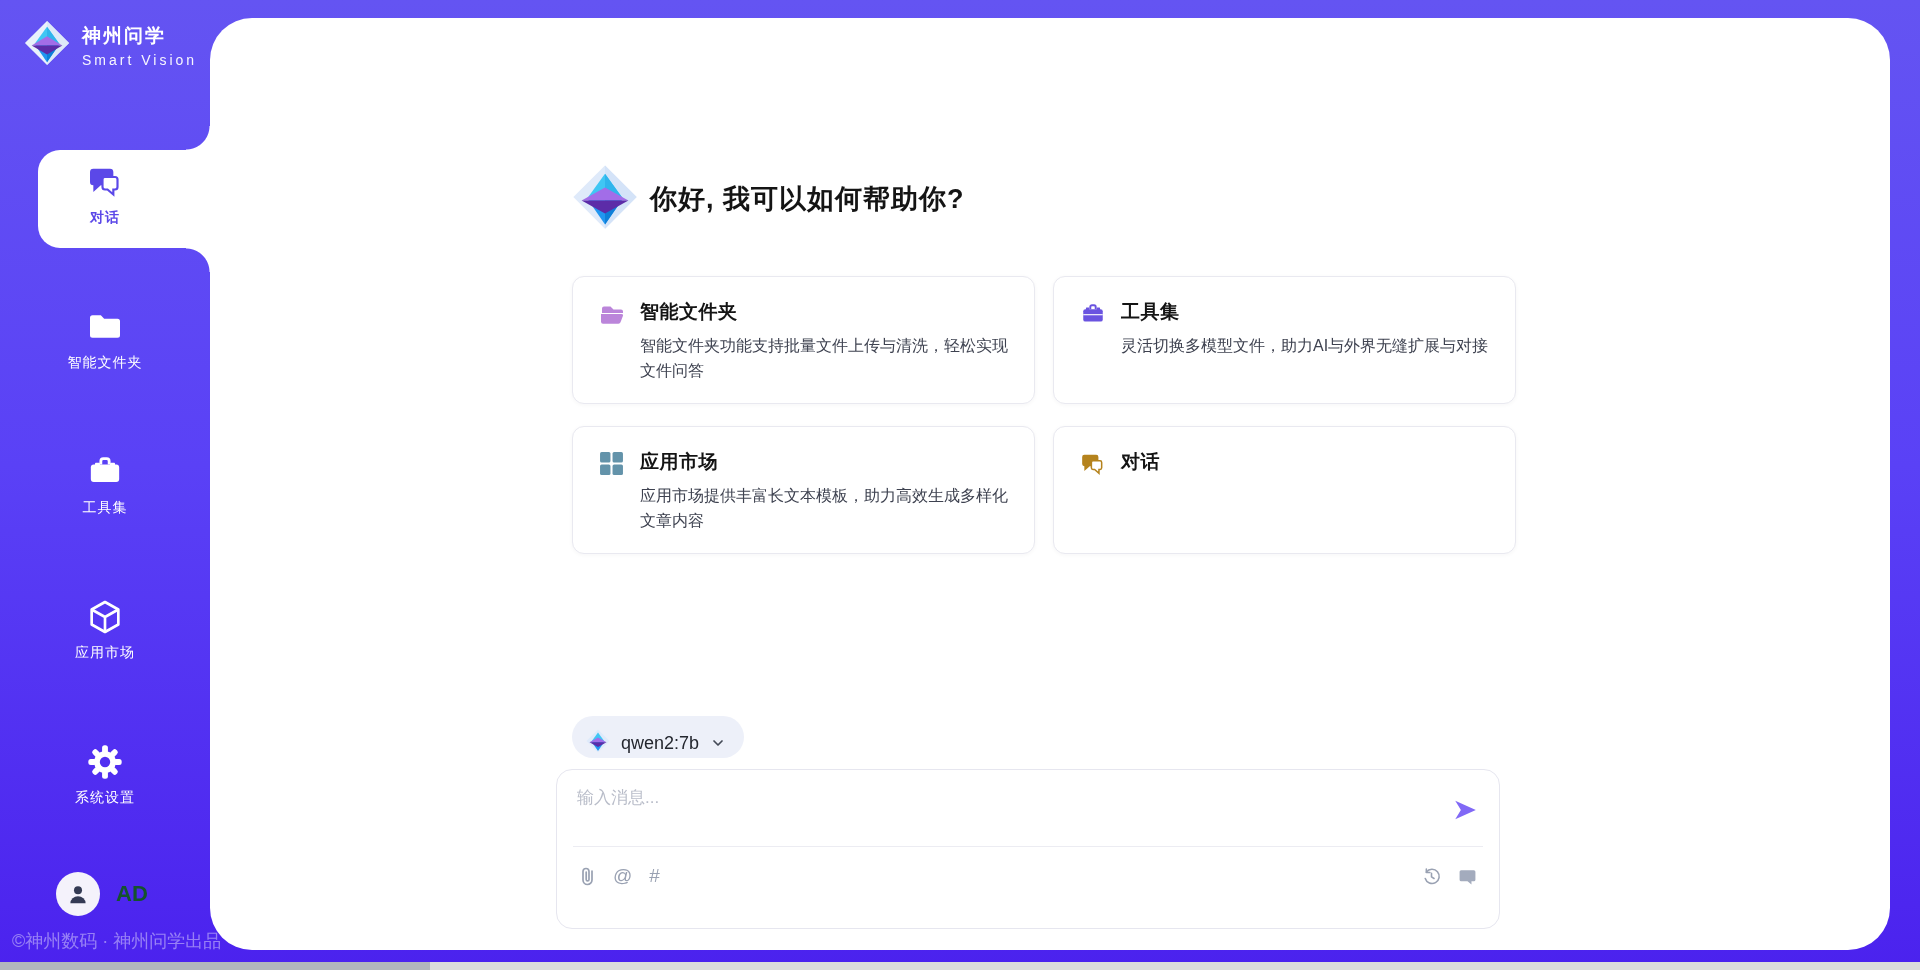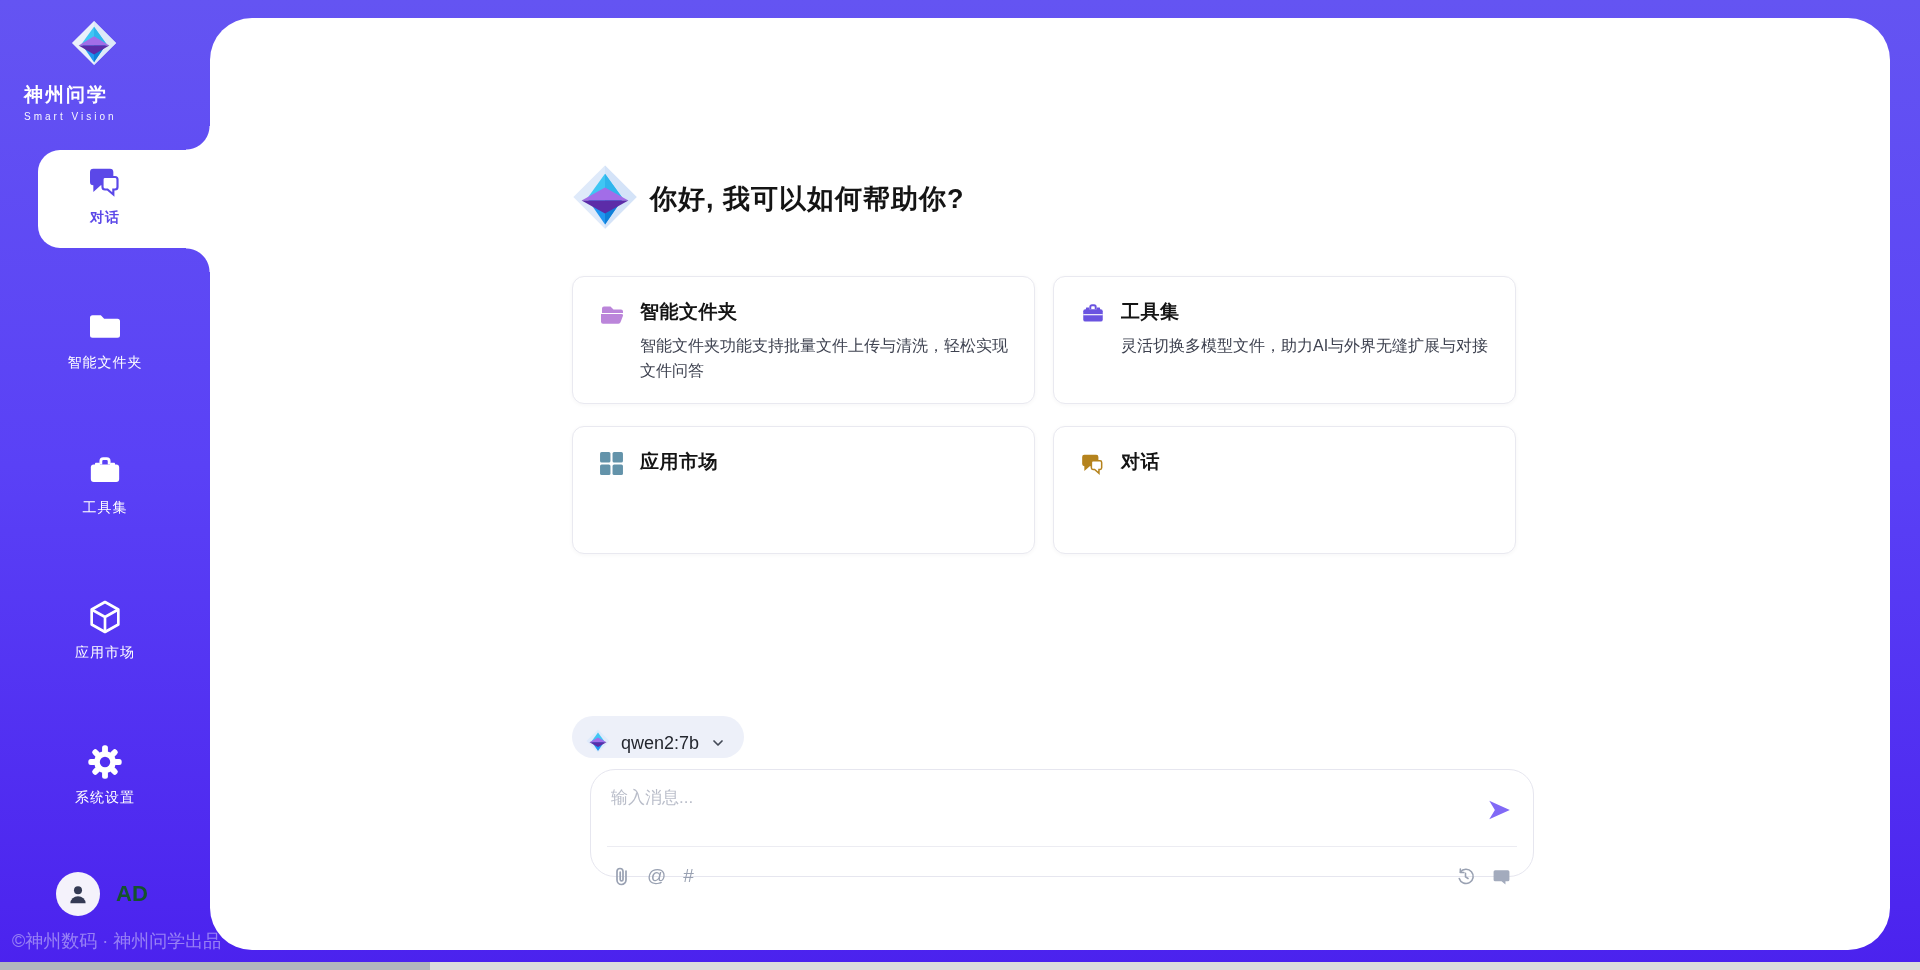--- a/index.html
+++ b/index.html
@@ -9,23 +9,23 @@
     font-family:"Liberation Sans","DejaVu Sans",sans-serif;
     background:linear-gradient(180deg,#6454f2 0%,#5a41f6 48%,#4b22ee 100%);
   }
   
   .content {
     position:absolute; left:210px; top:18px; width:1680px; height:932px;
     background:#ffffff; border-radius:42px;
   }
   
   .sidebar { position:absolute; left:0; top:0; width:210px; height:970px; color:#fff; }
-  .brand { position:absolute; left:24px; top:20px; display:flex; align-items:flex-end; gap:12px;flex-direction:column; }
+  .brand { position:absolute; left:24px; top:20px; display:flex; align-items:center; gap:12px; }
   .brand-text .brand-name { font-size:19px; font-weight:700; letter-spacing:2px; }
-  .brand-text .brand-sub { font-size:10px; letter-spacing:3px; margin-top:3px; opacity:.95; }
+  .brand-text .brand-sub { font-size:14px; letter-spacing:3px; margin-top:3px; opacity:.95; }
 
   .active-tab { position:absolute; left:38px; top:150px; width:172px; height:98px;
     background:#fff; border-radius:22px 0 0 22px; }
   .curve { position:absolute; left:186px; width:24px; height:24px; }
   .curve.top    { top:126px; background:radial-gradient(circle at 0 0,   rgba(0,0,0,0) 23px, #fff 24px); }
   .curve.bottom { top:248px; background:radial-gradient(circle at 0 100%,rgba(0,0,0,0) 23px, #fff 24px); }
 
   .nav { position:absolute; left:0; top:148px; width:210px; }
   .nav-item { width:210px; height:145px; display:flex; flex-direction:column; align-items:center;
     padding-top:14px; cursor:pointer; }
@@ -49,22 +49,22 @@
     box-shadow:0 1px 4px rgba(30,30,60,.04); position:relative; padding:22px 24px 0 67px; cursor:pointer; }
   .card-icon { position:absolute; left:26px; top:24px; width:26px; height:26px; }
   .card-title { font-size:19px; font-weight:700; color:#141414; letter-spacing:.5px; }
   .card-desc { margin-top:9px; font-size:16px; line-height:1.55; color:#3e4250; width:382px; }
 
   .model-pill { position:absolute; left:362px; top:698px; height:42px; padding:12px 18px 0 14px;
     display:inline-flex; align-items:center; gap:11px; background:#edf0f9; border-radius:21px; cursor:pointer; }
   .model-name { font-size:18px; color:#23262e; }
   .chevron { display:flex; align-items:center; }
 
-  .composer { position:absolute; left:380px; top:751px; width:944px; height:108px;
-    background:#fff; border:1.5px solid #e6e6ef; border-radius:25px; }
+  .composer { position:absolute; left:346px; top:751px; width:944px; height:160px;
+    background:#fff; border:1.5px solid #e6e6ef; border-radius:16px; }
   .composer textarea { position:absolute; left:20px; top:16px; width:850px; height:56px;
     border:none; outline:none; resize:none; font-family:inherit; font-size:17px; color:#333; background:transparent; }
   .composer textarea::placeholder { color:#b9bdc9; }
   .send-btn { position:absolute; right:20px; top:26px; width:28px; height:28px; cursor:pointer;
     display:flex; align-items:center; justify-content:center; }
   .composer-divider { position:absolute; left:16px; right:16px; top:76px; height:1px; background:#ececf2; }
   .composer-bottom { position:absolute; left:22px; right:22px; top:77px; height:58px;
     display:flex; align-items:center; justify-content:space-between; }
   .tool-group { display:flex; align-items:center; gap:17px; }
   .tool-btn { display:flex; align-items:center; justify-content:center; cursor:pointer; color:#99a1b2; }
@@ -234,20 +234,21 @@
     <div class="card">
       <span class="card-icon">
         <svg width="25" height="25" viewBox="0 0 24 24">
           <rect x="1" y="1" width="10" height="10" rx="1.5" fill="#6393aa"></rect>
           <rect x="13" y="1" width="10" height="10" rx="1.5" fill="#6393aa"></rect>
           <rect x="1" y="13" width="10" height="10" rx="1.5" fill="#6393aa"></rect>
           <rect x="13" y="13" width="10" height="10" rx="1.5" fill="#6393aa"></rect>
         </svg>
       </span>
       <div class="card-title">应用市场</div>
+      <div class="card-desc">应用市场提供丰富长文本模板，助力高效生成多样化文章内容</div>
     </div>
 
     <div class="card">
       <span class="card-icon">
         <svg width="26" height="26" viewBox="0 0 48 48">
           <path d="M8,7 h22 a4,4 0 0 1 4,4 v13 a4,4 0 0 1 -4,4 H18 l-10,9 v-9 a4,4 0 0 1 -4,-4 V11 a4,4 0 0 1 4,-4 z" fill="#b5831d"></path>
           <path d="M24,18 h13 a3,3 0 0 1 3,3 v10 a3,3 0 0 1 -3,3 h-2 v7 l-8,-7 h-3 a3,3 0 0 1 -3,-3 v-10 a3,3 0 0 1 3,-3 z" fill="#ffffff" stroke="#b5831d" stroke-width="2.8"></path>
         </svg>
       </span>
       <div class="card-title">对话</div>

